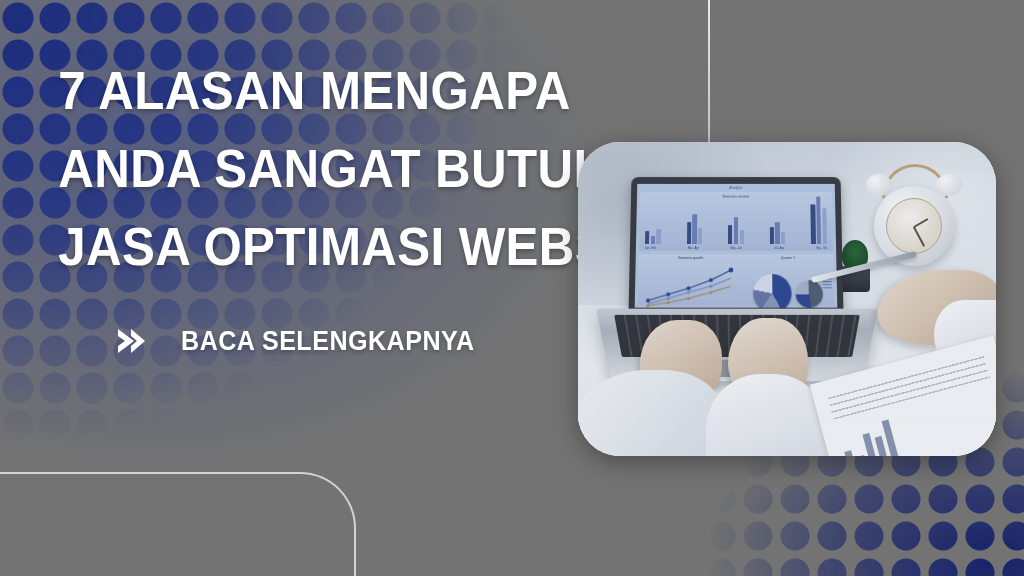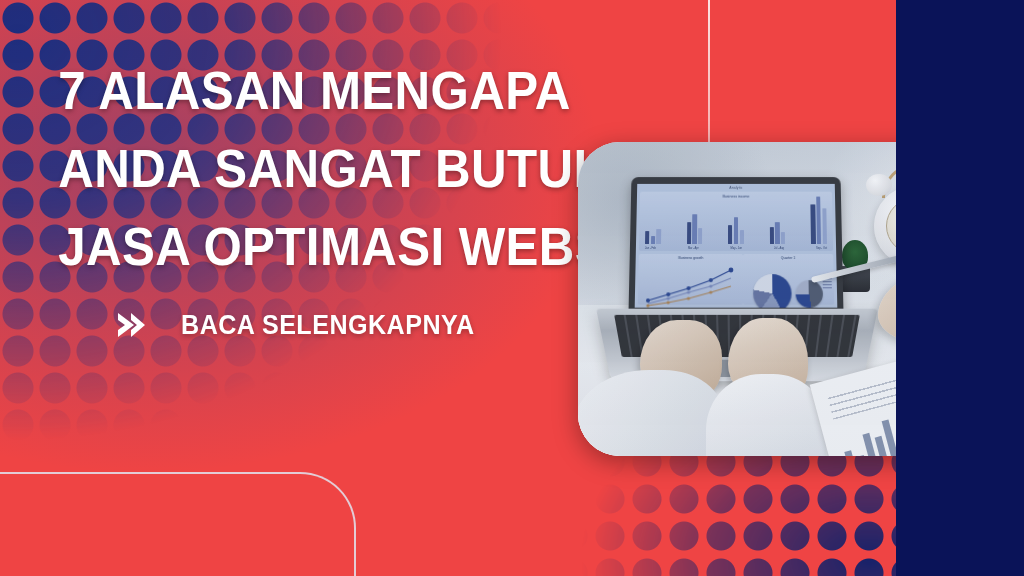--- a/index.html
+++ b/index.html
@@ -6,22 +6,22 @@
   html,body { width:1024px; height:576px; overflow:hidden; }
   body {
     font-family:"Liberation Sans", sans-serif;
     background:#0a1358;
     position:relative;
   }
 
   
   #banner {
     position:absolute; inset:0;
-    width:896px; height:576px;
-    background:#ef4444;
+    width:1024px; height:576px;
+    background:#737373;
     overflow:hidden;
   }
 
   
   .dots {
     position:absolute; inset:0;
     background-image:radial-gradient(circle at 18px 18px, #1b2a78 15px, rgba(27,42,120,0) 16px);
     background-size:37px 37px;
     opacity:1;
     -webkit-mask-image:
@@ -84,21 +84,21 @@
     padding:13px 40px 14px 40px;
     border-radius:9px;
     transform:scaleX(.93);
     border:none;
     cursor:pointer;
     font-family:"Liberation Sans", sans-serif;
   }
 
   .read-more {
     display:flex; align-items:center; justify-content:center;
-    gap:22px; margin-top:22px; cursor:pointer;
+    gap:22px; margin-top:38px; cursor:pointer;
   }
   .chev {
     width:34px; height:34px; display:block;
   }
   .read-more-label {
     color:#ffffff; font-weight:700; font-size:27px; letter-spacing:.5px;
     transform:scaleX(.93);
     text-shadow:0 2px 5px rgba(0,0,0,.3);
   }
 

